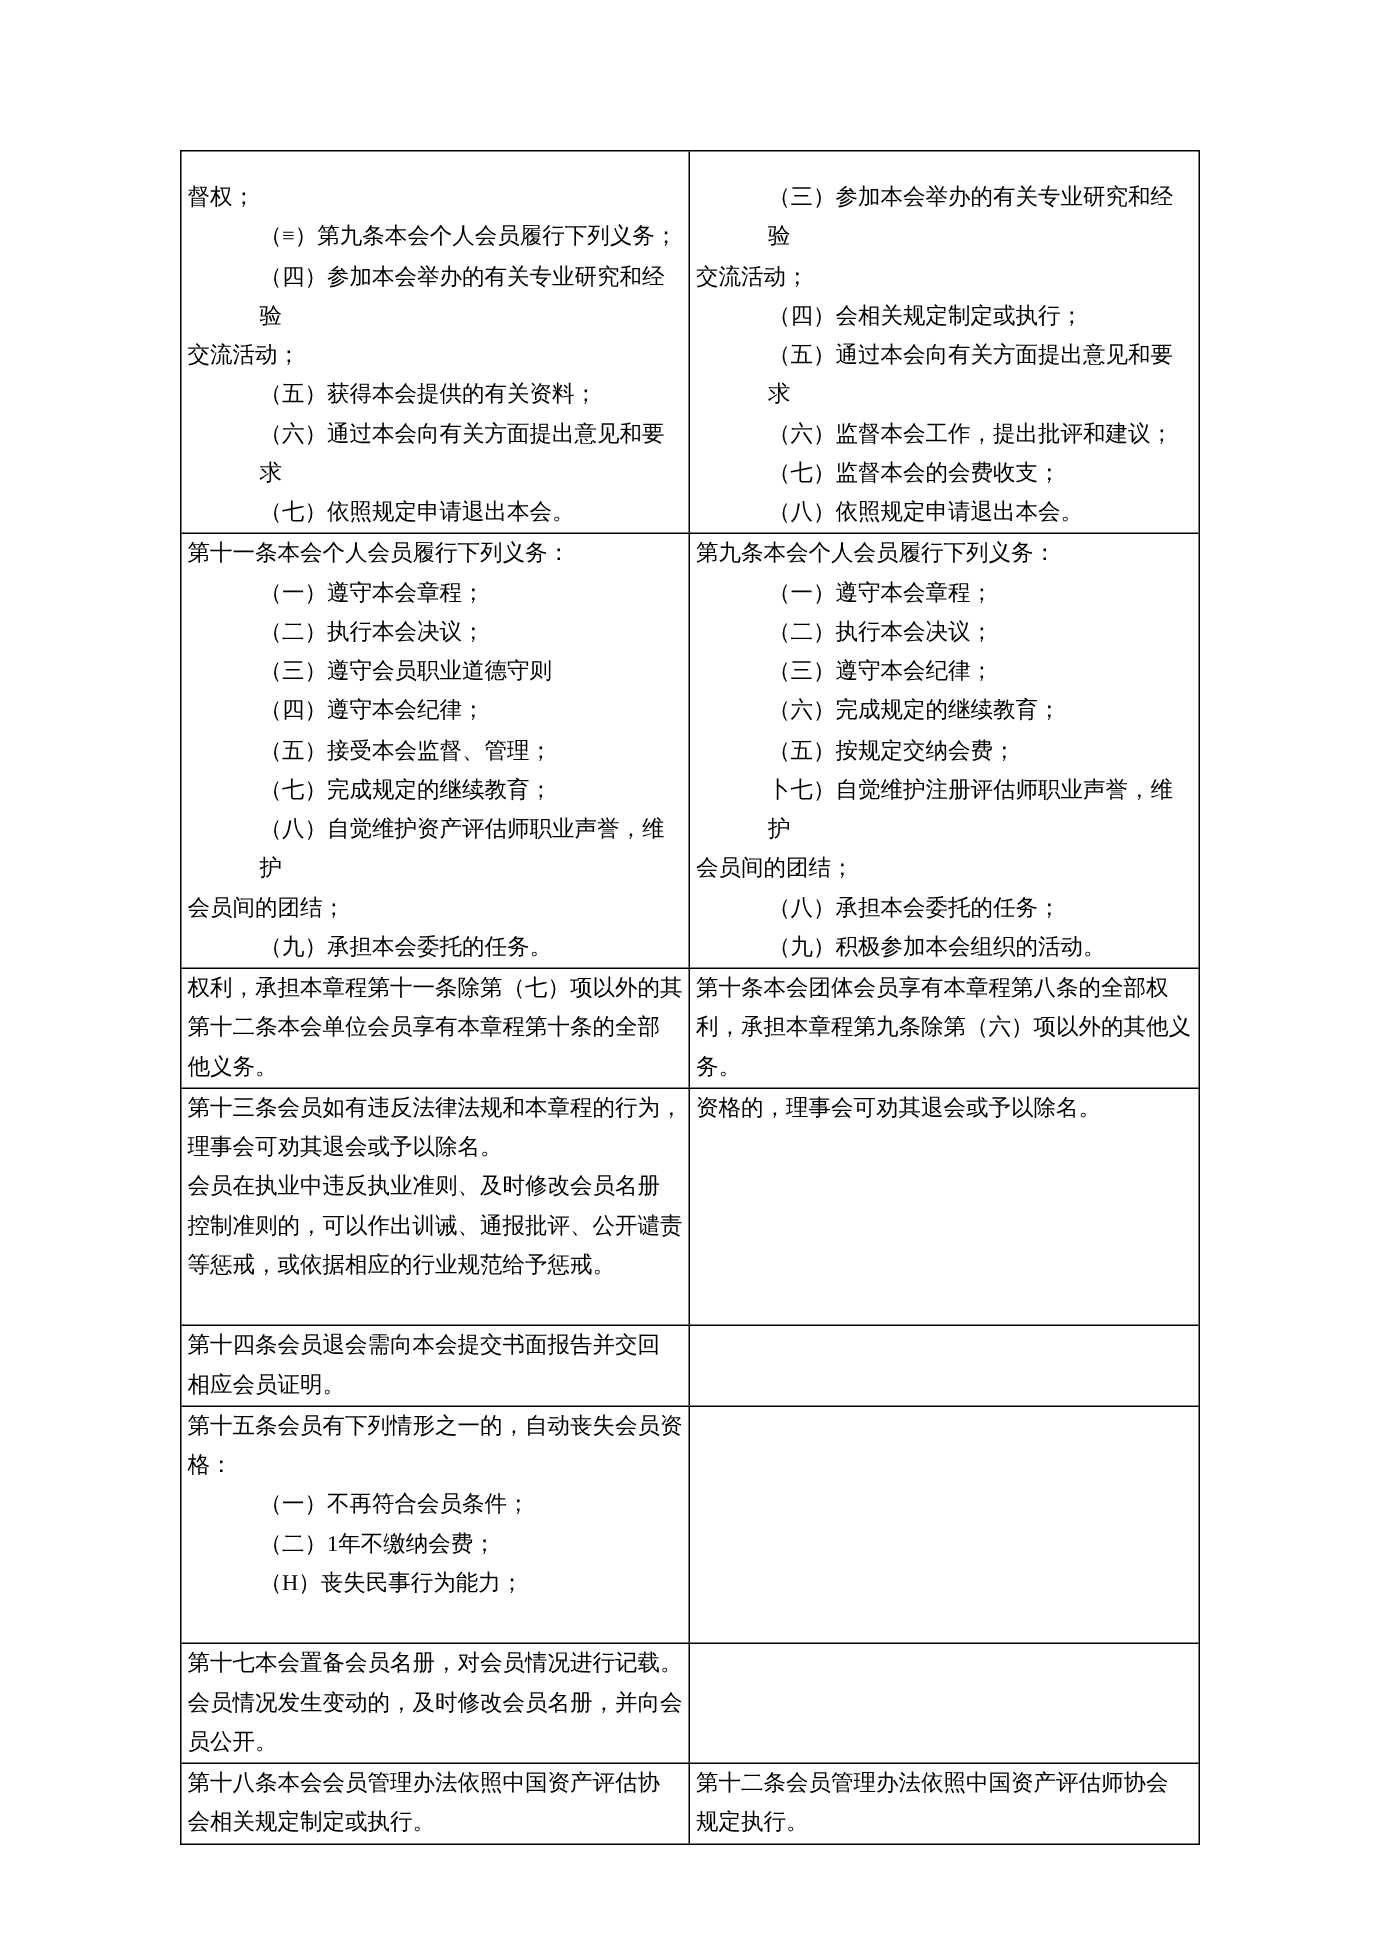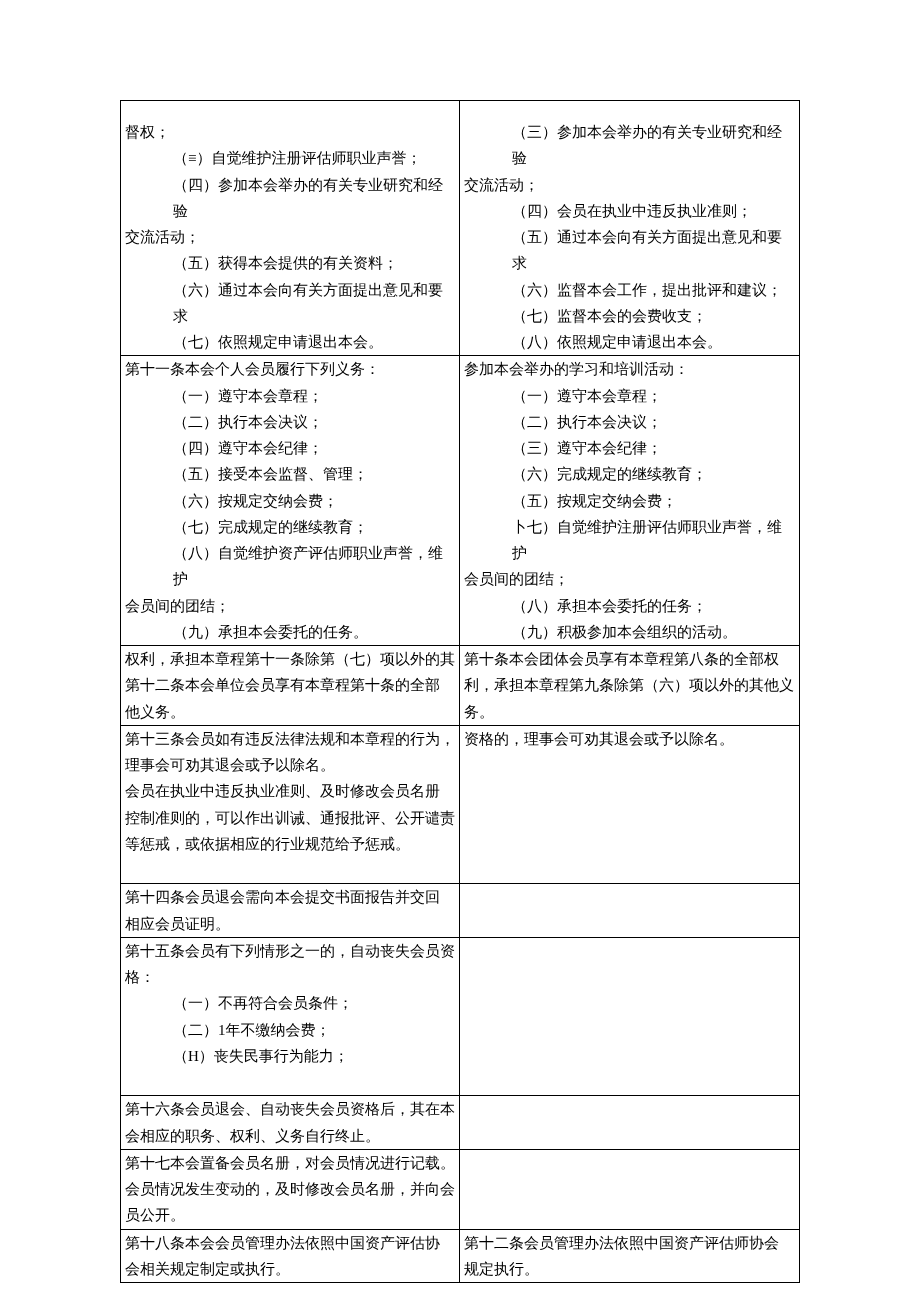--- a/index.html
+++ b/index.html
@@ -31,52 +31,52 @@
     .indent { padding-left: 3.2em; }
     .top-pad { padding-top: 18px; }
   </style>
 </head>
 <body>
 
 <div class="table" id="table-root">
     <div class="row">
       <div class="cell">
         <div class="top-pad">督权；</div>
-        <div class="indent">（≡）自觉维护注册评估师职业声誉；</div>
+        <div class="indent">（≡）第九条本会个人会员履行下列义务；</div>
         <div class="indent">（四）参加本会举办的有关专业研究和经验</div>
         <div>交流活动；</div>
         <div class="indent">（五）获得本会提供的有关资料；</div>
         <div class="indent">（六）通过本会向有关方面提出意见和要求</div>
         <div class="indent">（七）依照规定申请退出本会。</div>
       </div>
       <div class="cell">
         <div class="indent top-pad">（三）参加本会举办的有关专业研究和经验</div>
         <div>交流活动；</div>
-        <div class="indent">（四）会员在执业中违反执业准则；</div>
+        <div class="indent">（四）会相关规定制定或执行；</div>
         <div class="indent">（五）通过本会向有关方面提出意见和要求</div>
         <div class="indent">（六）监督本会工作，提出批评和建议；</div>
         <div class="indent">（七）监督本会的会费收支；</div>
         <div class="indent">（八）依照规定申请退出本会。</div>
       </div>
     </div>
     <div class="row">
       <div class="cell">
         <div>第十一条本会个人会员履行下列义务：</div>
         <div class="indent">（一）遵守本会章程；</div>
         <div class="indent">（二）执行本会决议；</div>
+        <div class="indent">（三）遵守会员职业道德守则</div>
         <div class="indent">（四）遵守本会纪律；</div>
         <div class="indent">（五）接受本会监督、管理；</div>
-        <div class="indent">（六）按规定交纳会费；</div>
         <div class="indent">（七）完成规定的继续教育；</div>
         <div class="indent">（八）自觉维护资产评估师职业声誉，维护</div>
         <div>会员间的团结；</div>
         <div class="indent">（九）承担本会委托的任务。</div>
       </div>
       <div class="cell">
-        <div>参加本会举办的学习和培训活动：</div>
+        <div>第九条本会个人会员履行下列义务：</div>
         <div class="indent">（一）遵守本会章程；</div>
         <div class="indent">（二）执行本会决议；</div>
         <div class="indent">（三）遵守本会纪律；</div>
         <div class="indent">（六）完成规定的继续教育；</div>
         <div class="indent">（五）按规定交纳会费；</div>
         <div class="indent">卜七）自觉维护注册评估师职业声誉，维护</div>
         <div>会员间的团结；</div>
         <div class="indent">（八）承担本会委托的任务；</div>
         <div class="indent">（九）积极参加本会组织的活动。</div>
       </div>
@@ -119,27 +119,20 @@
         <div>格：</div>
         <div class="indent">（一）不再符合会员条件；</div>
         <div class="indent">（二）1年不缴纳会费；</div>
         <div class="indent">（H）丧失民事行为能力；</div>
         <div class="indent">&nbsp;</div>
       </div>
       <div class="cell"></div>
     </div>
     <div class="row">
       <div class="cell">
-        <div>第十六条会员退会、自动丧失会员资格后，其在本</div>
-        <div>会相应的职务、权利、义务自行终止。</div>
-      </div>
-      <div class="cell"></div>
-    </div>
-    <div class="row">
-      <div class="cell">
         <div>第十七本会置备会员名册，对会员情况进行记载。</div>
         <div>会员情况发生变动的，及时修改会员名册，并向会</div>
         <div>员公开。</div>
       </div>
       <div class="cell"></div>
     </div>
     <div class="row">
       <div class="cell">
         <div>第十八条本会会员管理办法依照中国资产评估协</div>
         <div>会相关规定制定或执行。</div>

